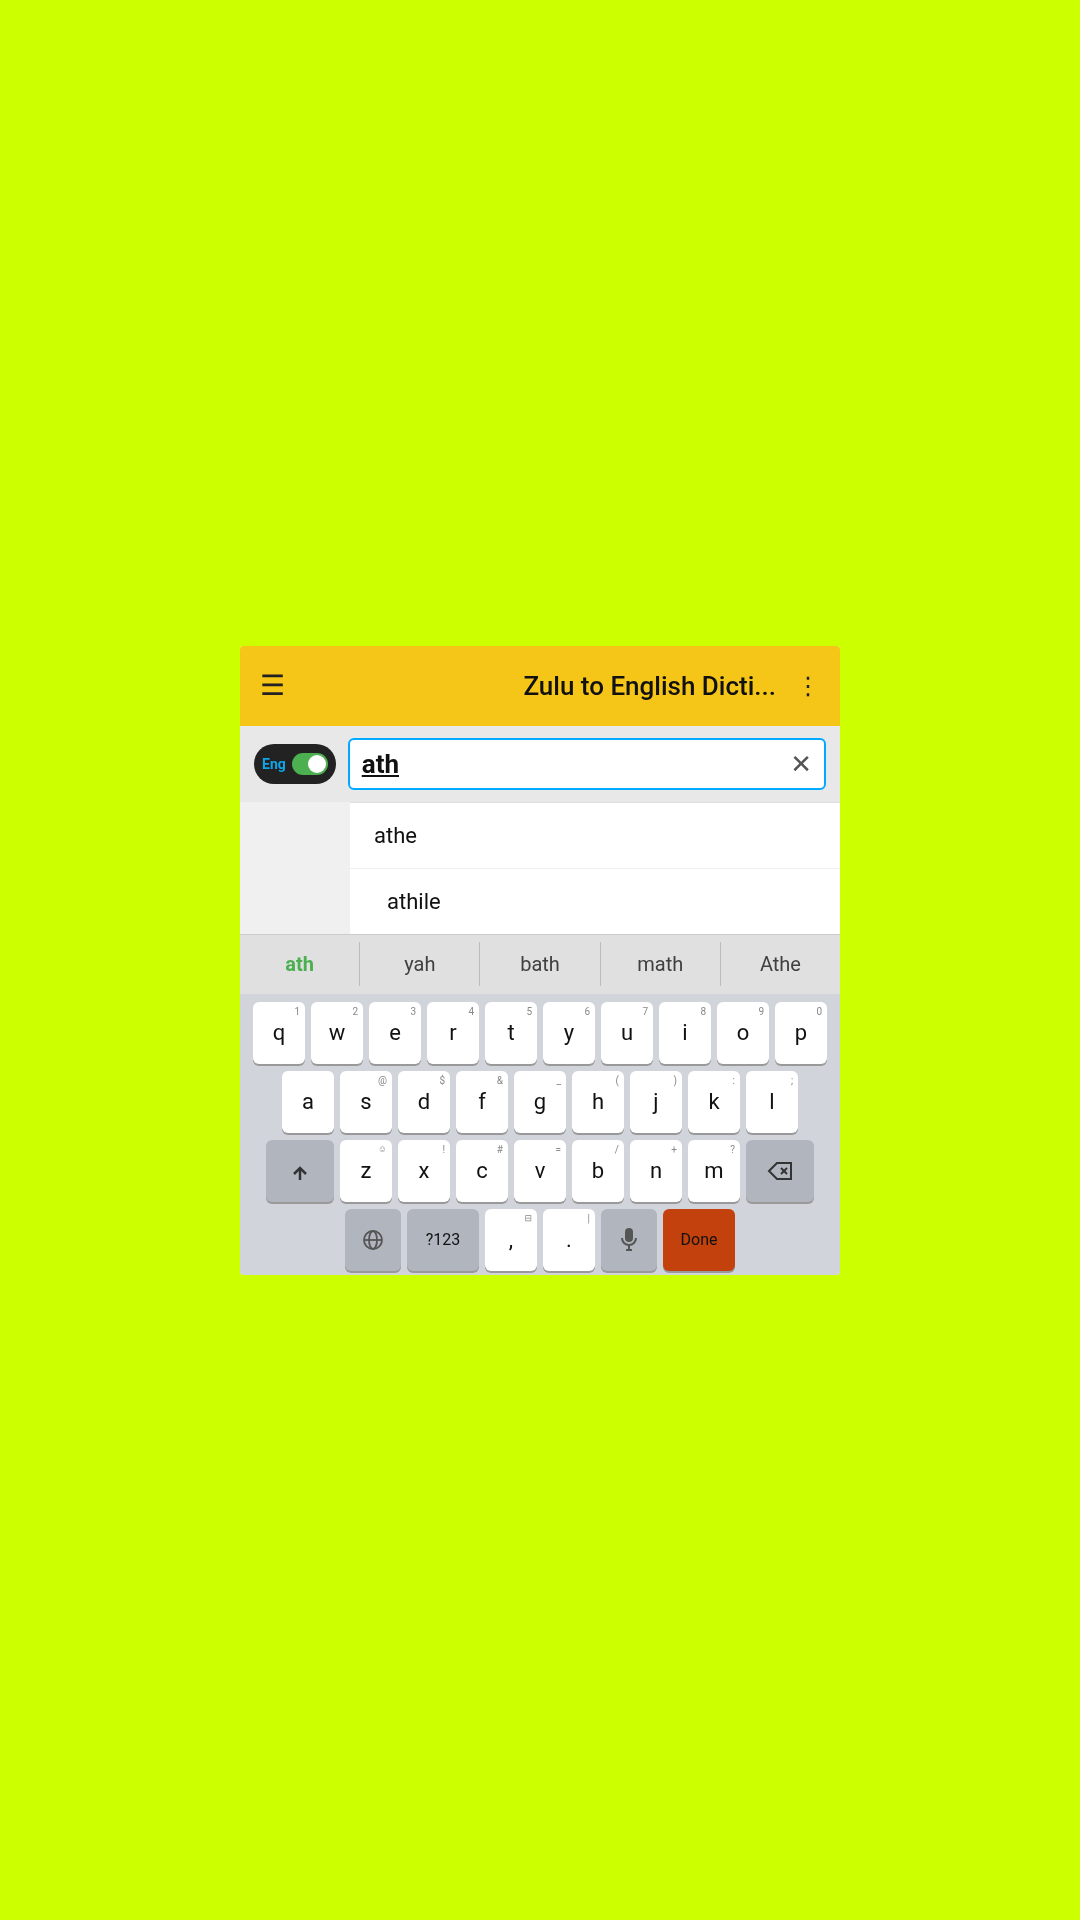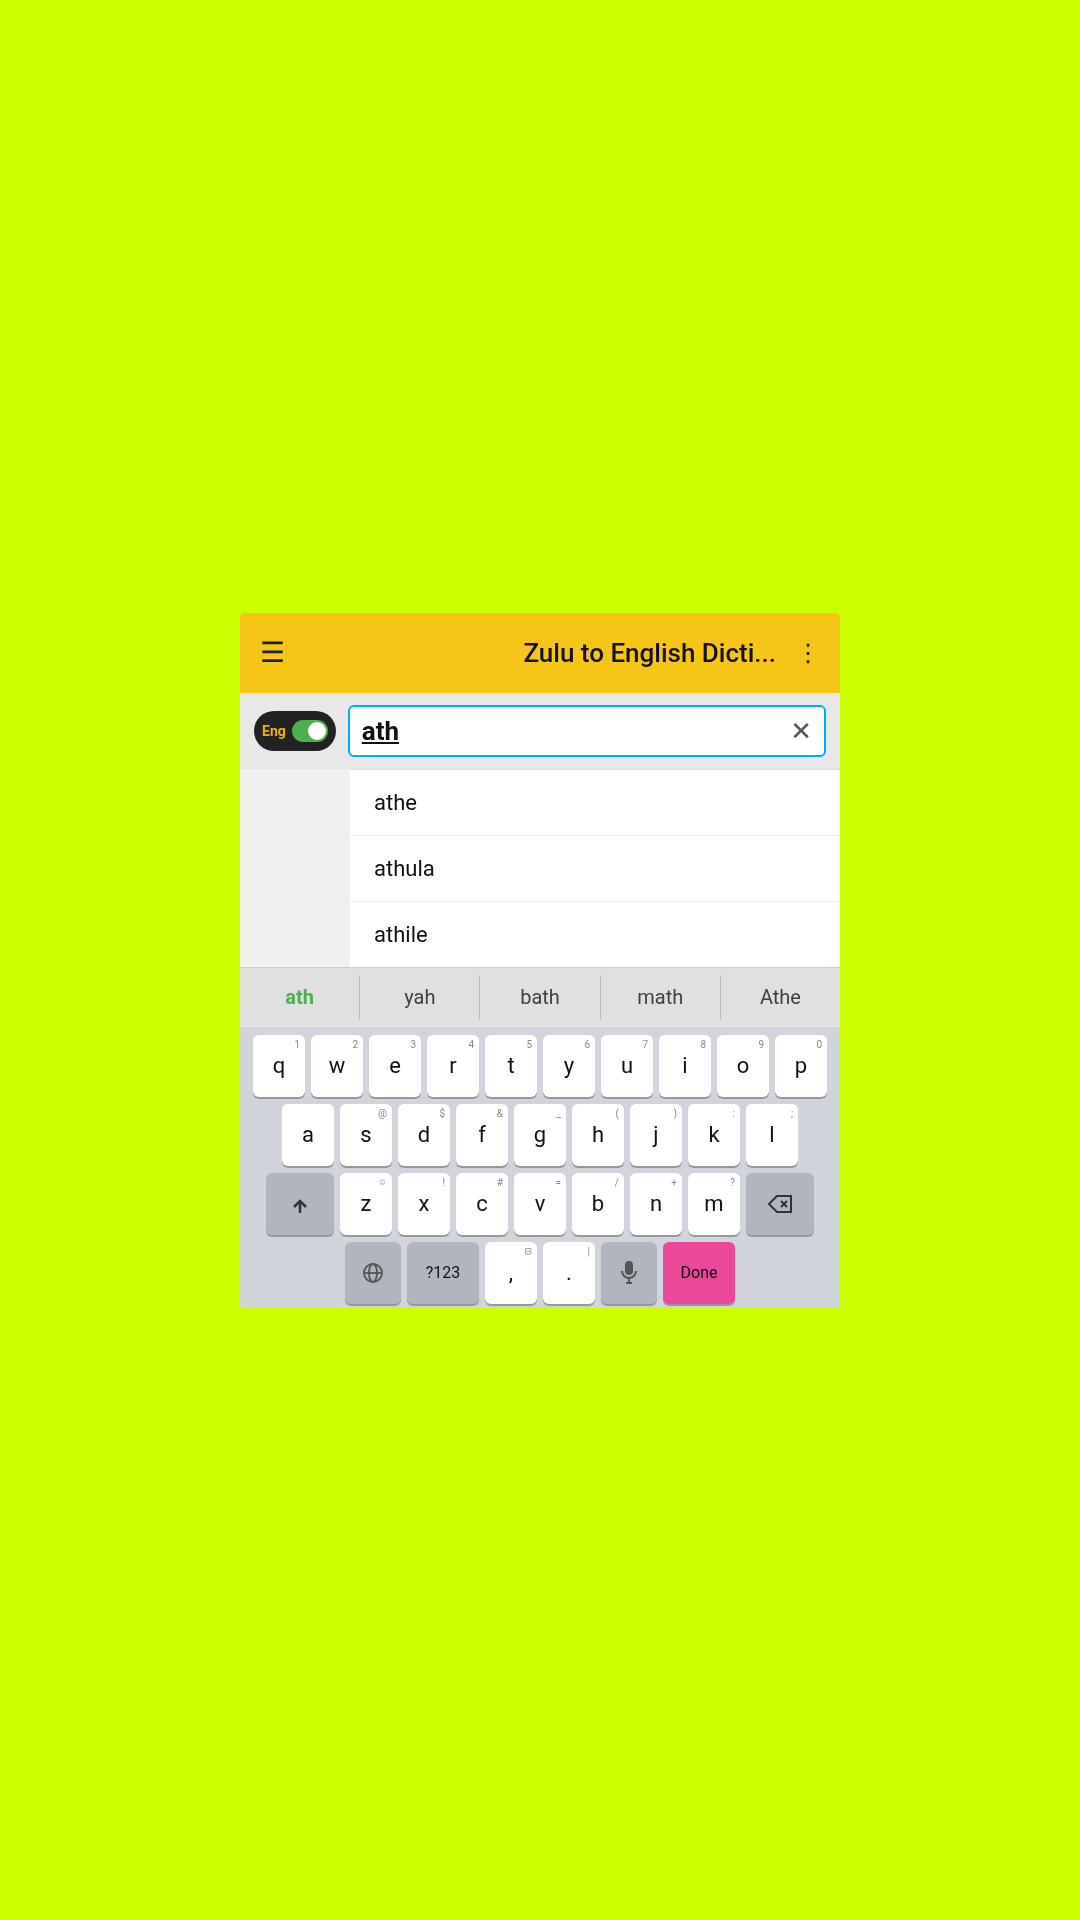--- a/index.html
+++ b/index.html
@@ -68,21 +68,21 @@
       border-radius: 20px;
       display: flex;
       align-items: center;
       padding: 4px 8px;
       gap: 6px;
       min-width: 80px;
       height: 40px;
     }
 
     .lang-label {
-      color: #eab308;
+      color: #0ea5e9;
       font-size: 14px;
       font-weight: bold;
       text-align: right;
     }
 
     .toggle-switch {
       width: 36px;
       height: 22px;
       background: #4caf50;
       border-radius: 11px;
@@ -134,20 +134,21 @@
     .suggestion-item {
       padding: 20px 24px;
       font-size: 22px;
       color: #111;
       border-bottom: 1px solid #eee;
       cursor: pointer;
     }
 
     .suggestion-item:last-child {
       border-bottom: none;
+      margin-left: 13px;
     }
 
     
     .autocomplete-bar {
       background: #e0e0e0;
       display: flex;
       align-items: center;
       height: 60px;
       border-top: 1px solid #ccc;
     }
@@ -216,21 +217,21 @@
       font-size: 16px;
       color: #111;
     }
 
     .key.wide {
       width: 80px;
       text-align: center;
     }
 
     .key.done {
-      background: #ec4899;
+      background: #c2410c;
       font-size: 18px;
       width: 80px;
     }
 
     .key.backspace {
       background: #b0b5be;
       width: 68px;
     }
 
     .key.shift {
@@ -257,21 +258,20 @@
       </div>
     </div>
     <div class="search-box">
       <span class="search-input-text">ath</span>
       <span class="clear-icon">✕</span>
     </div>
   </div>
 
   <div class="suggestions">
     <div class="suggestion-item">athe</div>
-    <div class="suggestion-item">athula</div>
     <div class="suggestion-item">athile</div>
   </div>
 
   <div class="autocomplete-bar">
     <div class="autocomplete-item active">ath</div>
     <div class="autocomplete-item">yah</div>
     <div class="autocomplete-item">bath</div>
     <div class="autocomplete-item">math</div>
     <div class="autocomplete-item">Athe</div>
   </div>

